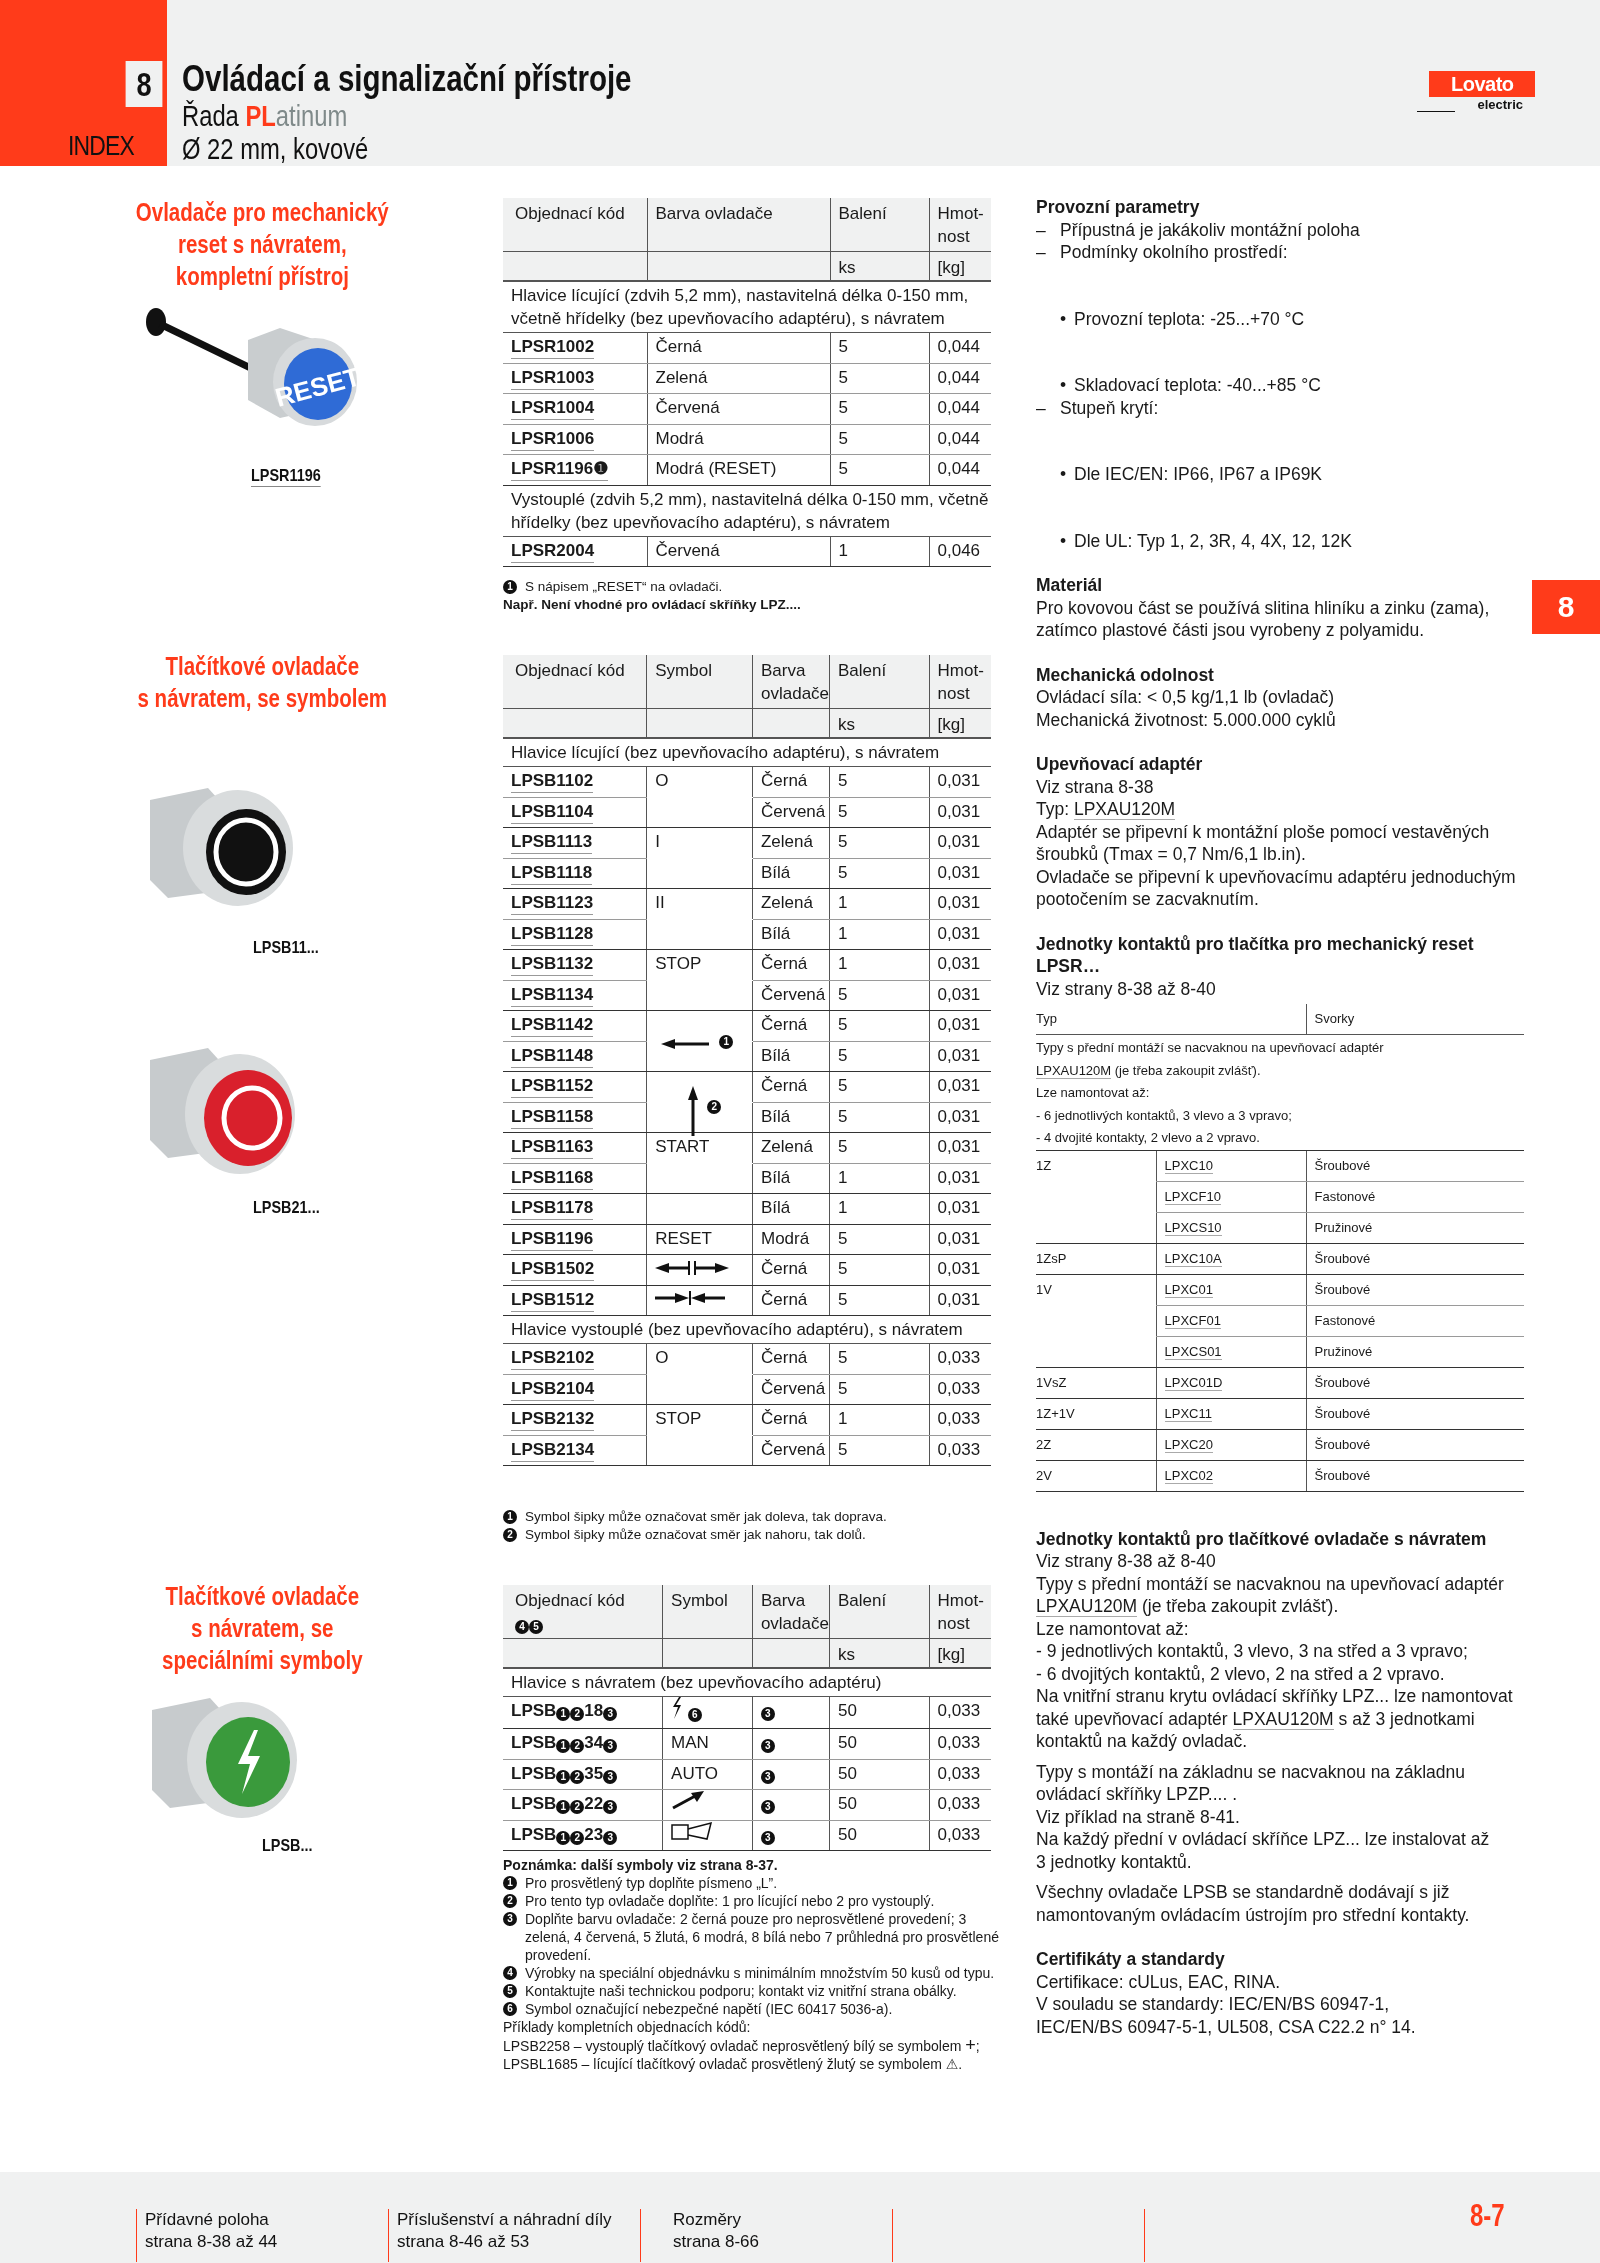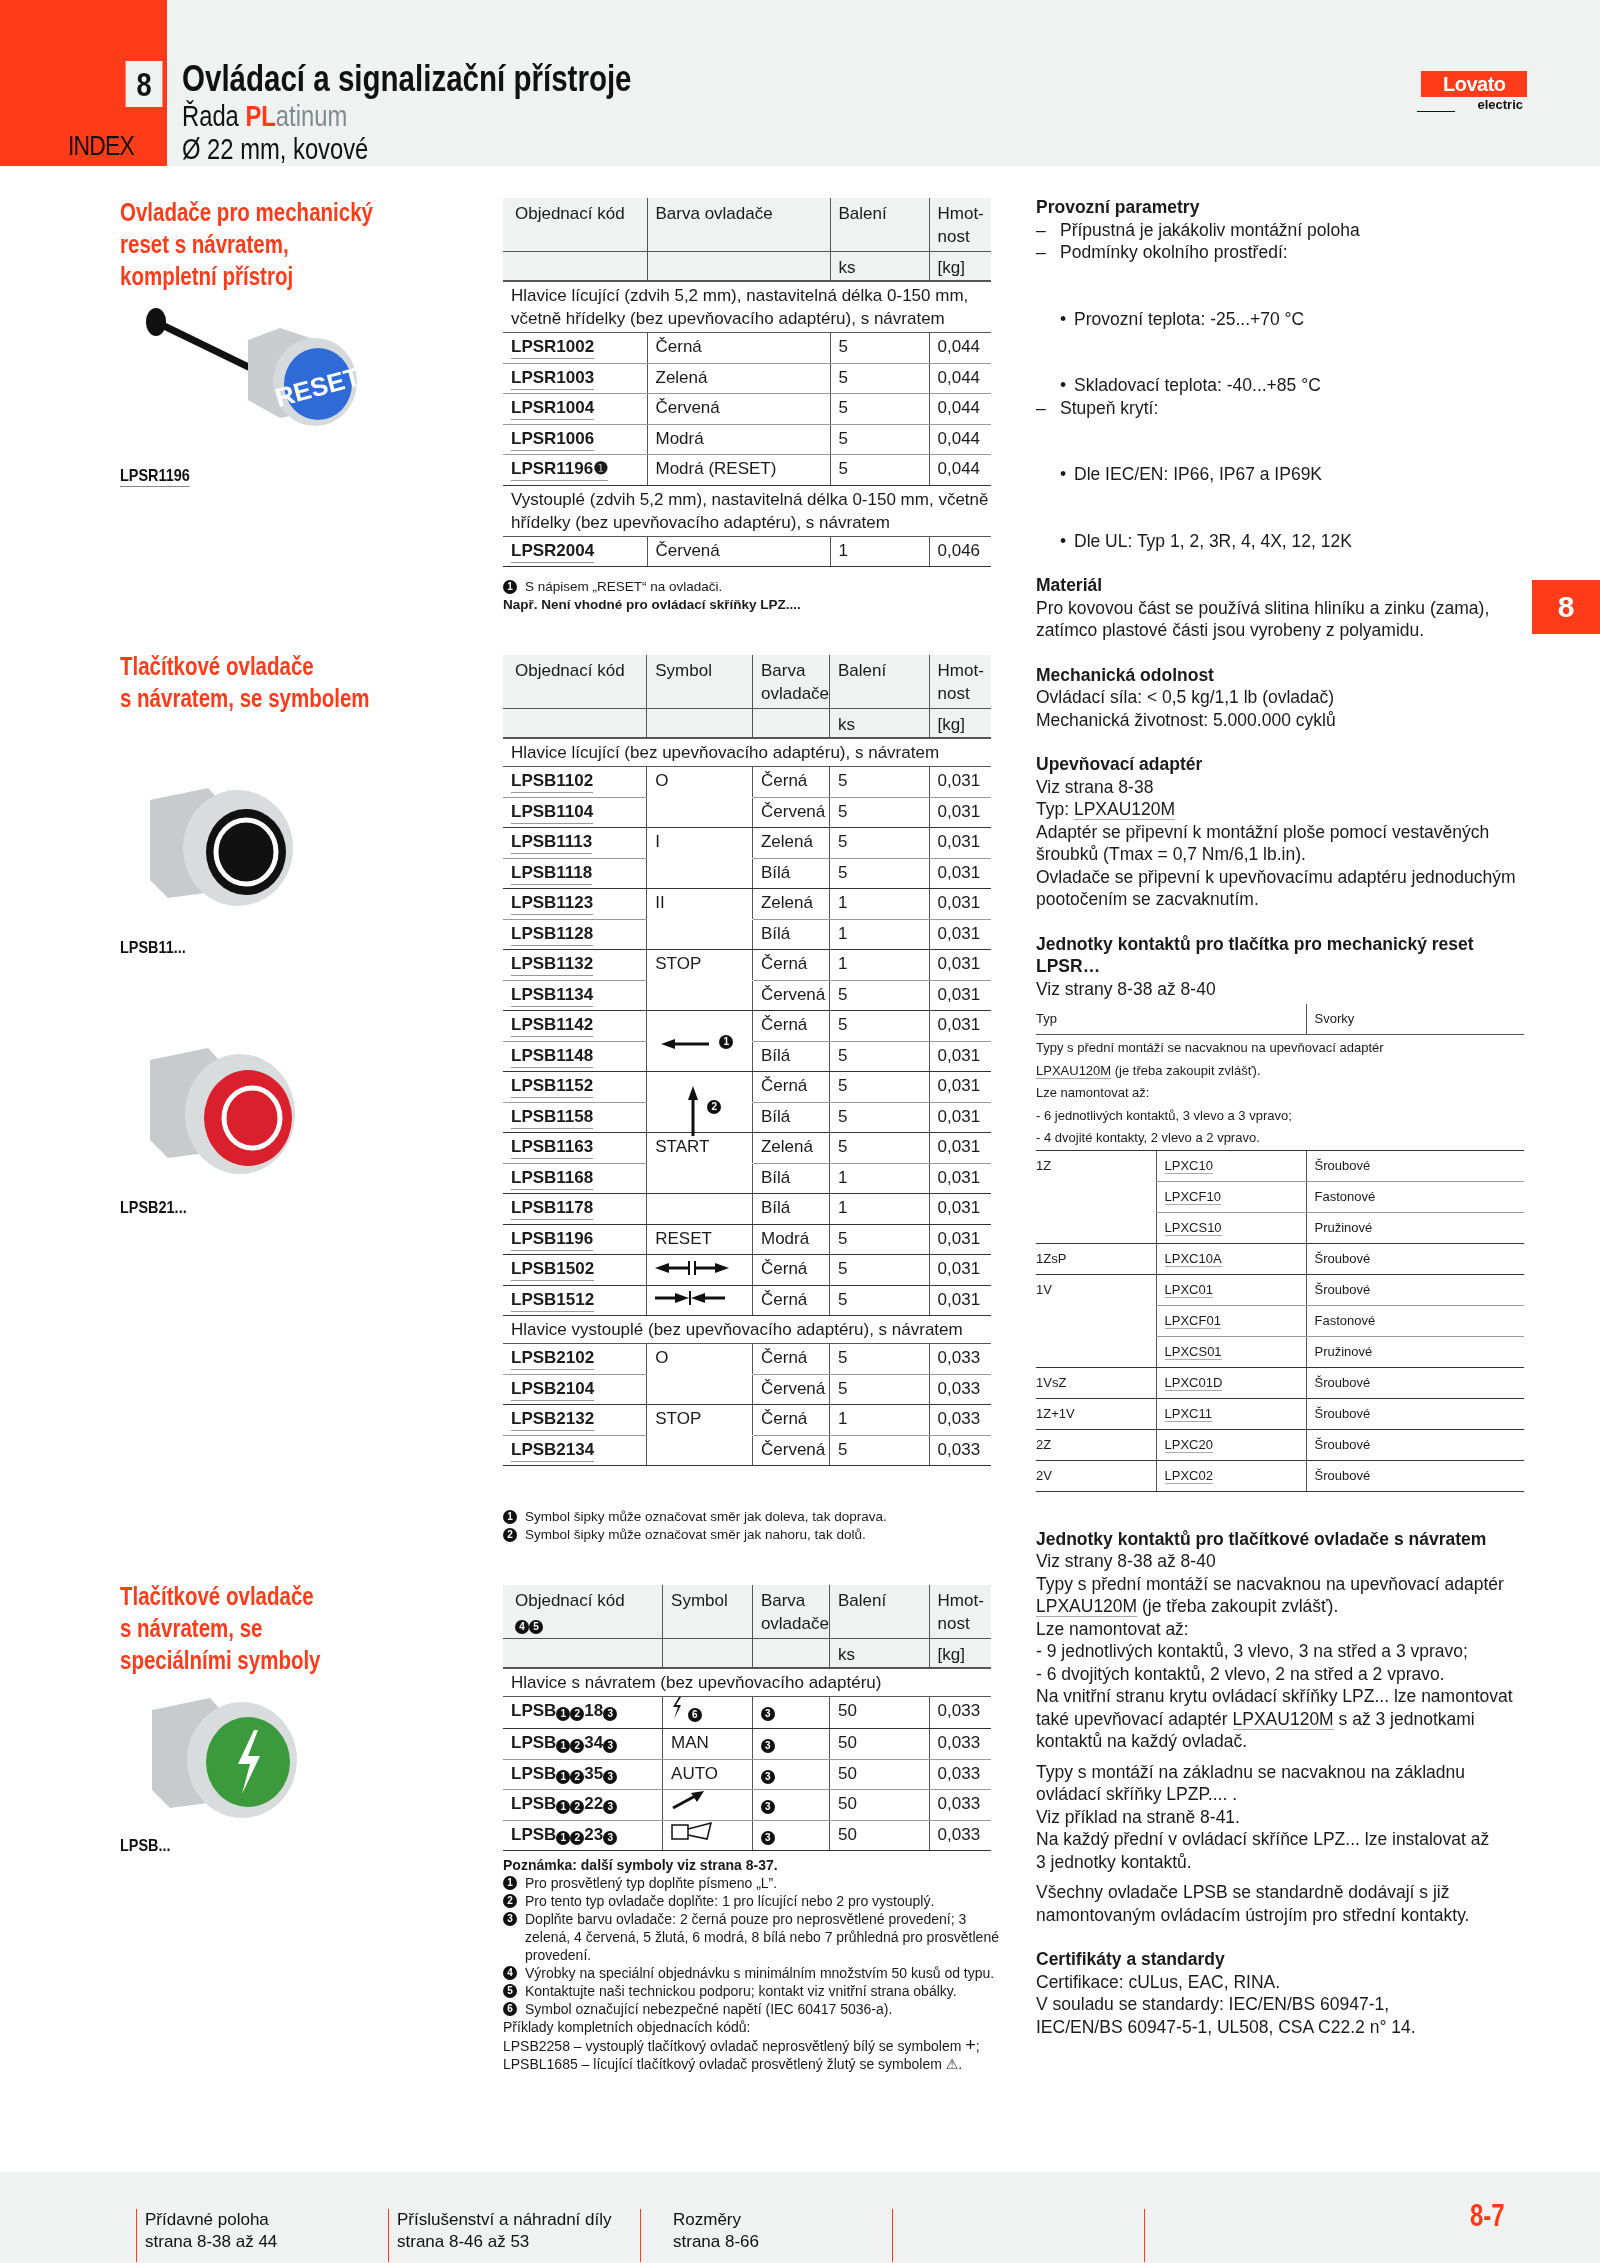--- a/index.html
+++ b/index.html
@@ -10,27 +10,27 @@
   .index-block { position: absolute; left: 0; top: 0; width: 167px; height: 166px; background: #ff3b1a; }
   .chapter-box { position: absolute; left: 121px; top: 61px; width: 46px; height: 46px; background: #f0f1f1; font: bold 34px "Liberation Sans", sans-serif; color: #111; text-align: center; line-height: 46px; transform: scaleX(0.8); }
   .index-label { position: absolute; left: 68px; top: 131px; font-size: 27px; color: #111; letter-spacing: -1px; transform: scaleX(0.85); transform-origin: left; }
   .page-title { position: absolute; left: 182px; top: 58px; font: bold 36px "Liberation Sans", sans-serif; color: #111; transform: scaleX(0.82); transform-origin: left; white-space: nowrap; }
   .series-line { position: absolute; left: 182px; top: 100px; font-size: 29px; color: #111; transform: scaleX(0.82); transform-origin: left; white-space: nowrap; }
   .series-pl { color: #ff3b1a; font-weight: bold; }
   .series-atinum { color: #7f8a8a; }
   .dim-line { position: absolute; left: 182px; top: 133px; font-size: 29px; color: #111; transform: scaleX(0.82); transform-origin: left; white-space: nowrap; }
 
   .logo { position: absolute; left: 1417px; top: 71px; width: 106px; height: 40px; }
-  .logo-box { position: absolute; left: 4px; top: 0; width: 106px; height: 26px; background: #ff3b1a; color: #fff; font: bold 20px "Liberation Sans", sans-serif; line-height: 26px; padding-left: 22px; letter-spacing: -0.5px; }
+  .logo-box { position: absolute; left: 12px; top: 0; width: 106px; height: 26px; background: #ff3b1a; color: #fff; font: bold 20px "Liberation Sans", sans-serif; line-height: 26px; padding-left: 22px; letter-spacing: -0.5px; }
   .logo-sub { position: absolute; left: 0; top: 26px; width: 106px; text-align: right; font: bold 13px "Liberation Sans", sans-serif; color: #111; border-bottom: 1px solid #111; border-bottom-width: 0; }
   .logo-line { position: absolute; left: 0; top: 40px; width: 38px; height: 1px; background: #111; }
 
   .side-tab { position: absolute; left: 1532px; top: 580px; width: 68px; height: 54px; background: #ff3b1a; color: #fff; font: bold 30px "Liberation Sans", sans-serif; text-align: center; line-height: 54px; }
 
-  .left-col { position: absolute; left: 120px; width: 330px; }
+  .left-col { position: absolute; left: 127px; width: 330px; text-align: center; }
   .section-heading { font: bold 25px "Liberation Sans", sans-serif; color: #ff3b1a; line-height: 32px; transform: scaleX(0.82); transform-origin: left; white-space: nowrap; }
   .product-code { font: bold 17px "Liberation Sans", sans-serif; color: #111; transform: scaleX(0.85); transform-origin: left; display: inline-block; }
   .product-code.ul { border-bottom: 1px solid #888; }
 
   .product-img { position: absolute; }
 
   table.spec { position: absolute; border-collapse: collapse; font-size: 17px; color: #1a1a1a; }
   table.spec td, table.spec th { padding: 0 0 0 8px; vertical-align: top; font-weight: normal; text-align: left; white-space: nowrap; }
   table.spec .hdr td { background: #f0f1f1; border-left: 1px solid #555; line-height: 23px; padding-top: 4px; }
   table.spec .hdr td:first-child { border-left: none; padding-left: 12px; }

